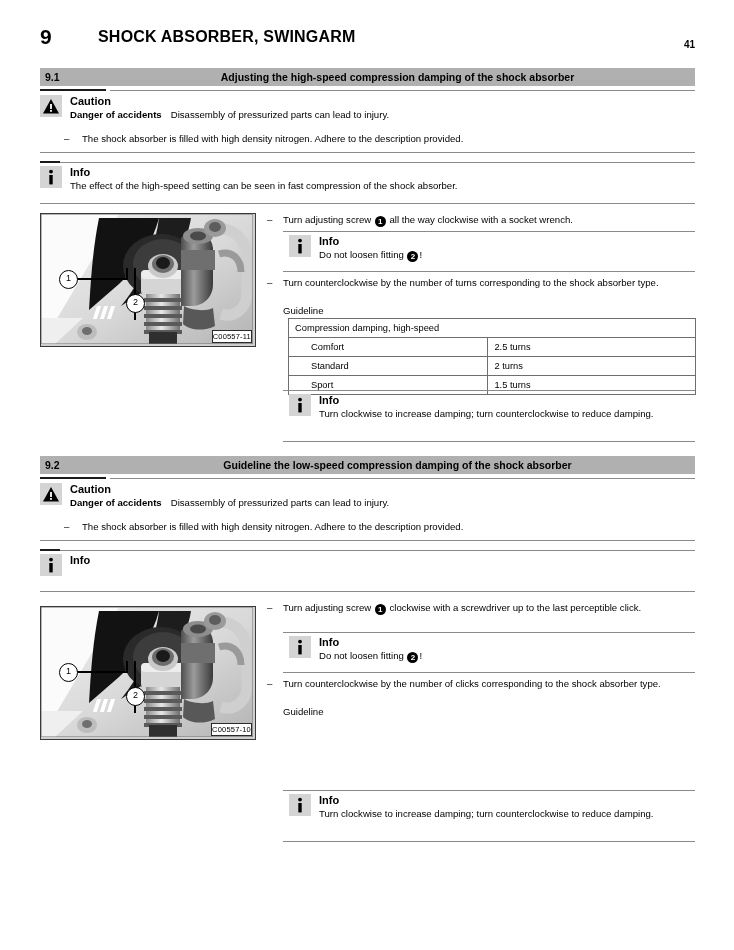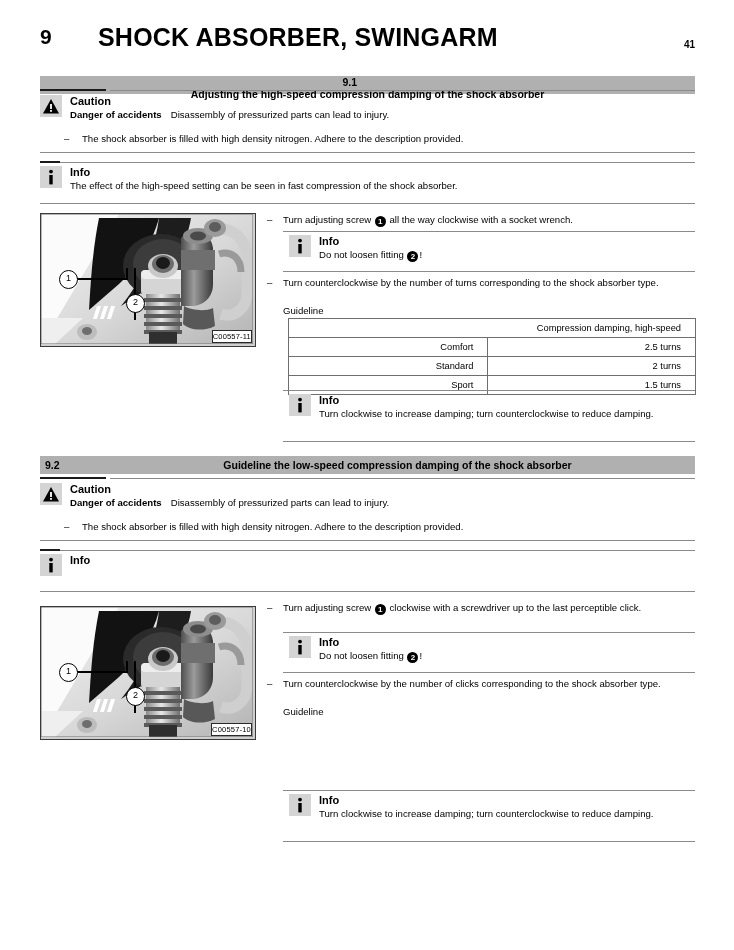--- a/index.html
+++ b/index.html
@@ -32,21 +32,21 @@
     display: flex;
     align-items: center;
   }
   .pg-header .chap-num {
     font-size: 21px;
     font-weight: bold;
     letter-spacing: 0px;
     width: 58px;
   }
   .pg-header .chap-title {
-    font-size: 25px;
+    font-size: 16px;
     font-weight: bold;
     letter-spacing: 0.2px;
     flex: 1;
   }
   .pg-header .pg-num {
     font-size: 10px;
     font-weight: bold;
     text-align: right;
     width: 40px;
     align-self: flex-end;
@@ -197,24 +197,23 @@
 
   
   .spec-table {
     position: absolute;
     border-collapse: collapse;
     font-size: 9.3px;
     width: 408px;
   }
   .spec-table td {
     border: 1px solid #6e6e6e;
-    padding: 2px 14px;
+    padding: 2px 8px;
     height: 14px;
     vertical-align: middle;
-    text-align: right;
   }
   .spec-table td.head {
     padding-left: 6px;
   }
   .spec-table td.k {
     padding-left: 22px;
     width: 49%;
   }
   .spec-table td.v {
     padding-left: 6px;
@@ -224,21 +223,21 @@
 <body>
 
 <div class="page">
 
   <div class="pg-header">
     <div class="chap-num">9</div>
     <div class="chap-title">SHOCK ABSORBER, SWINGARM</div>
     <div class="pg-num">41</div>
   </div>
 
-  <div class="section-bar" style="top:76px;flex-direction:column;">
+  <div class="section-bar" style="top:68px;">
     <div class="sec-num">9.1</div>
     <div class="sec-title">Adjusting the high-speed compression damping of the shock absorber</div>
   </div>
   <div class="rule-dark" style="left:40px;top:89px;width:66px;"></div>
   <div class="rule" style="left:110px;top:90px;width:585px;"></div>
 
   <div class="note" style="left:40px;top:95px;width:655px;">
     <div class="note-icon">
       <svg width="22" height="22" viewBox="0 0 22 22">
         <polygon points="11,4 19,18.5 3,18.5" fill="#000"></polygon>

